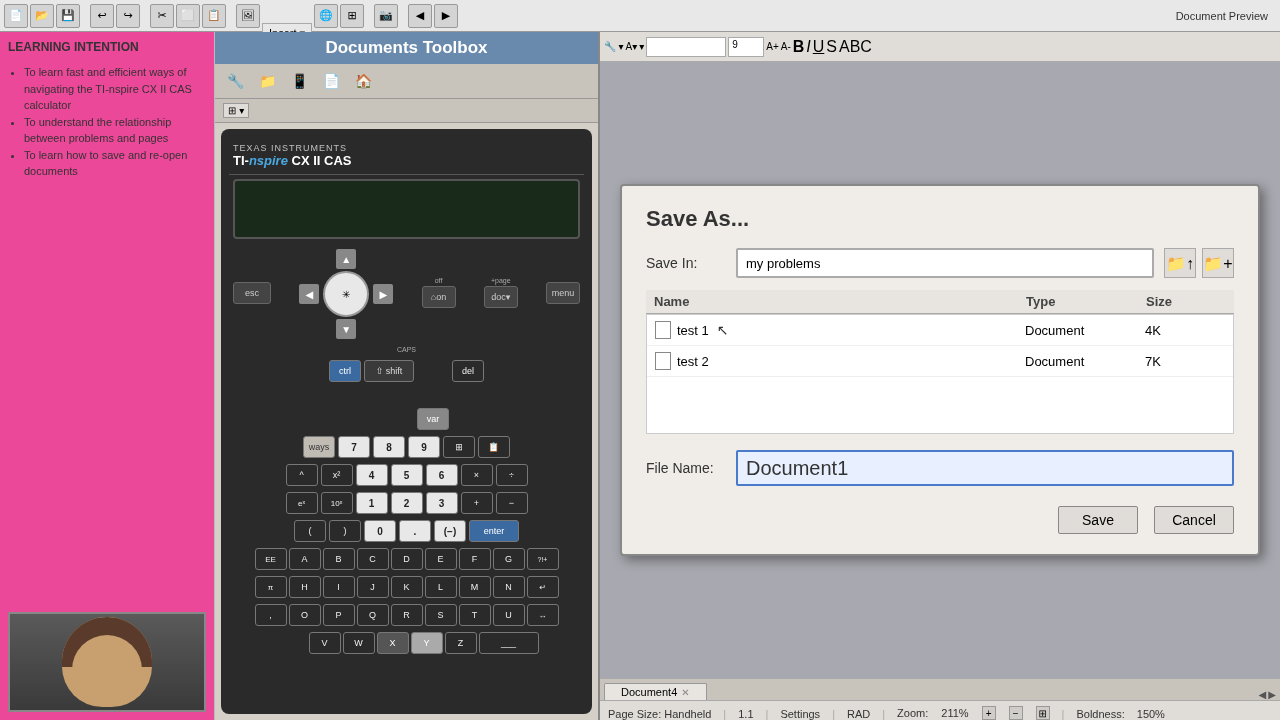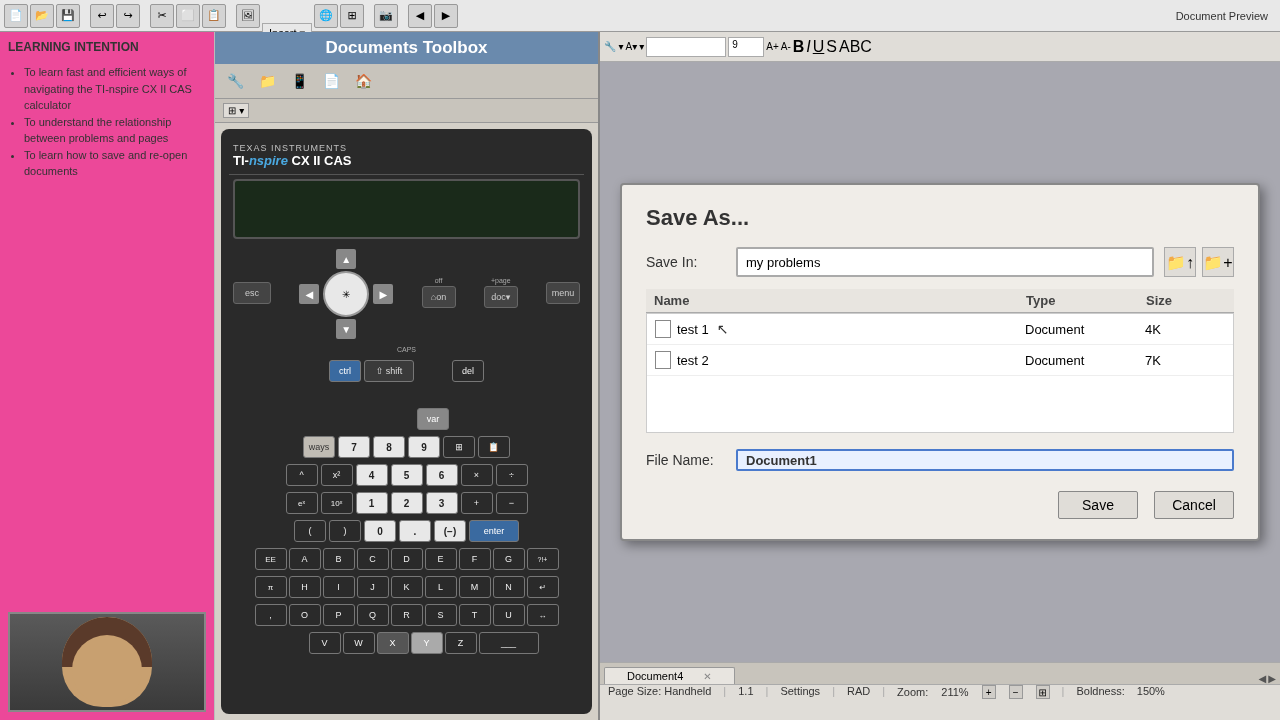--- a/index.html
+++ b/index.html
@@ -345,76 +345,76 @@
       gap: 10px;
       margin-bottom: 20px;
     }
     .filename-label {
       font-size: 14px;
       color: #333;
       min-width: 80px;
     }
     .filename-input {
       flex: 1;
-      height: 22px;
+      height: 36px;
       border: 2px solid #4a7acc;
       border-radius: 2px;
       padding: 0 8px;
-      font-size: 13px;
+      font-size: 20px;
       background: #e8f0ff;
       color: #333;
-      font-weight: bold;
+      font-weight: normal;
     }
     .dialog-buttons {
       display: flex;
       justify-content: flex-end;
       gap: 16px;
     }
     .dialog-btn {
       min-width: 80px;
       height: 28px;
       font-size: 14px;
       cursor: pointer;
       border: 1px solid #888;
       background: #e0ddd8;
       padding: 0 16px;
       border-radius: 2px;
     }
 
     
     .bottom-bar {
-      height: 36px;
+      height: 20px;
       background: #e0ddd8;
       border-top: 1px solid #aaa;
       display: flex;
-      align-items: flex-start;
+      align-items: flex-end;
       padding: 0 8px;
       font-size: 11px;
       color: #333;
       gap: 12px;
     }
     .tab-bar {
       height: 22px;
       background: #c8c4bc;
       display: flex;
       align-items: flex-end;
       padding: 0 4px;
       gap: 2px;
       border-top: 1px solid #aaa;
     }
     .doc-tab {
       background: #e8e5e0;
       border: 1px solid #999;
       border-bottom: none;
-      padding: 2px 22px;
+      padding: 2px 16px;
       font-size: 11px;
       cursor: pointer;
       display: flex;
       align-items: center;
-      gap: 20px;
+      gap: 4px;
       border-radius: 2px 2px 0 0;
     }
     .doc-tab .close-x {
       font-size: 10px;
       color: #888;
       cursor: pointer;
     }
     .right-arrows {
       margin-left: auto;
       display: flex;

